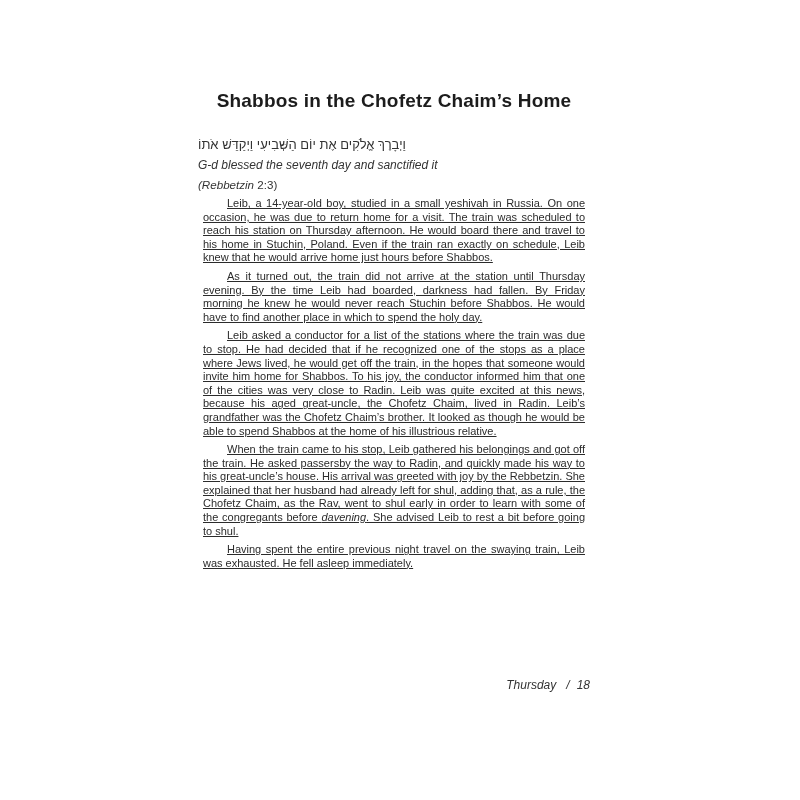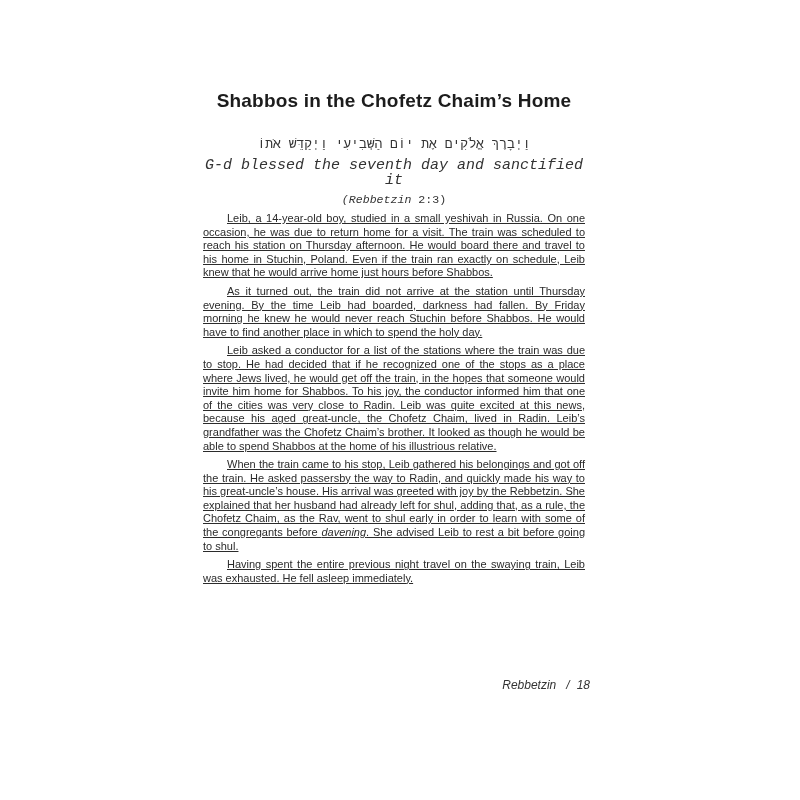--- a/index.html
+++ b/index.html
@@ -30,35 +30,34 @@
   }
   .title {
     font-size: 19px;
     font-weight: bold;
     text-align: center;
     color: #1c1c1c;
     margin: 0 0 24px 0;
     letter-spacing: 0.2px;
   }
   .verse-block {
-    text-align: center;
+    text-align: left;
     margin: 0 0 2px 0;
-    font-family: Liberation Mono, monospace;
   }
   .hebrew {
     direction: rtl;
     unicode-bidi: embed;
     font-size: 13px;
     line-height: 17px;
     color: #333333;
     margin-bottom: 5px;
   }
   .translation {
     font-style: italic;
-    font-size: 15px;
+    font-size: 12px;
     line-height: 15px;
     color: #333333;
     margin-bottom: 4px;
   }
   .citation {
     font-size: 11.6px;
     line-height: 15px;
     color: #333333;
   }
   .citation .src { font-style: italic; }
@@ -105,15 +104,15 @@
         <p><span>Leib, a 14-year-old boy, studied in a small yeshivah in Russia. On one occasion, he was due to return home for a visit. The train was scheduled to reach his station on Thursday afternoon. He would board there and travel to his home in Stuchin, Poland. Even if the train ran exactly on schedule, Leib knew that he would arrive home just hours before Shabbos.</span></p>
         <p><span>As it turned out, the train did not arrive at the station until Thursday evening. By the time Leib had boarded, darkness had fallen. By Friday morning he knew he would never reach Stuchin before Shabbos. He would have to find another place in which to spend the holy day.</span></p>
         <p><span>Leib asked a conductor for a list of the stations where the train was due to stop. He had decided that if he recognized one of the stops as a place where Jews lived, he would get off the train, in the hopes that someone would invite him home for Shabbos. To his joy, the conductor informed him that one of the cities was very close to Radin. Leib was quite excited at this news, because his aged great-uncle, the Chofetz Chaim, lived in Radin. Leib’s grandfather was the Chofetz Chaim’s brother. It looked as though he would be able to spend Shabbos at the home of his illustrious relative.</span></p>
         <p><span>When the train came to his stop, Leib gathered his belongings and got off the train. He asked passersby the way to Radin, and quickly made his way to his great-uncle’s house. His arrival was greeted with joy by the Rebbetzin. She explained that her husband had already left for shul, adding that, as a rule, the Chofetz Chaim, as the Rav, went to shul early in order to learn with some of the congregants before </span><span class="it">davening</span><span>. She advised Leib to rest a bit before going to shul.</span></p>
         <p><span>Having spent the entire previous night travel on the swaying train, Leib was exhausted. He fell asleep immediately.</span></p>
       </div>
 
   </div>
 
   <div class="footer">
-    <span>Rebbetzin</span><span class="sep">/</span><span>18</span>
+    <span>Thursday</span><span class="sep">/</span><span>18</span>
   </div>
 </div>
 
 </body></html>

